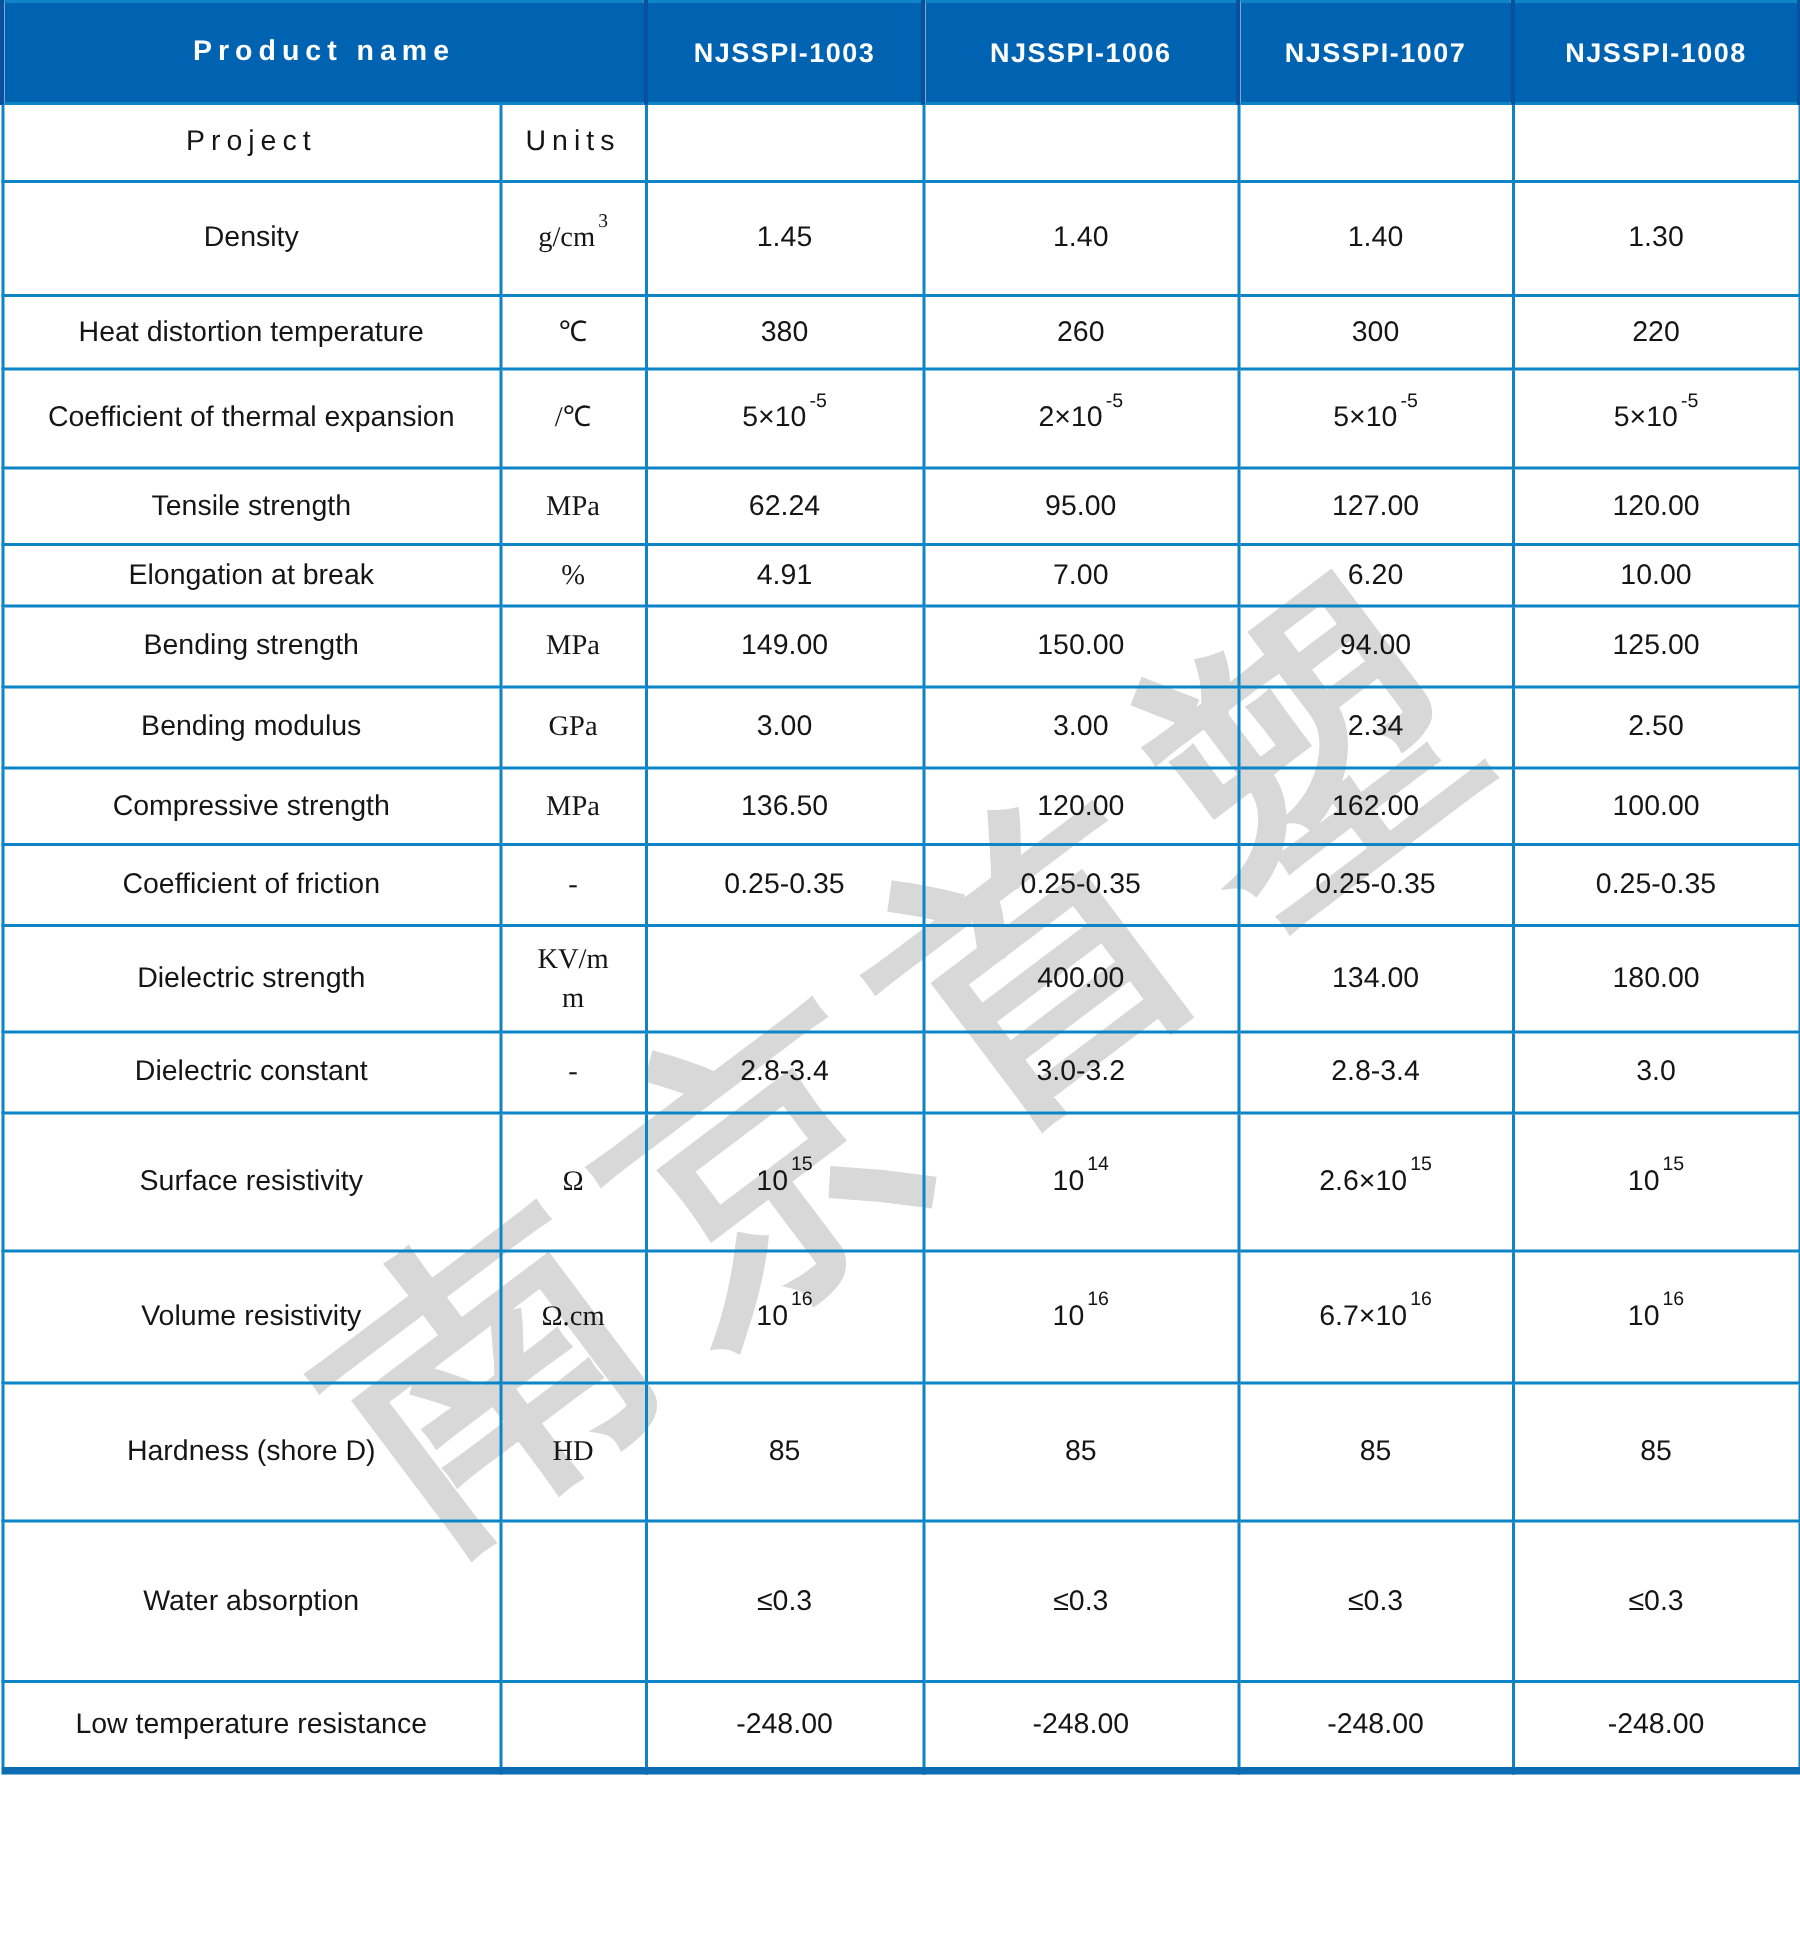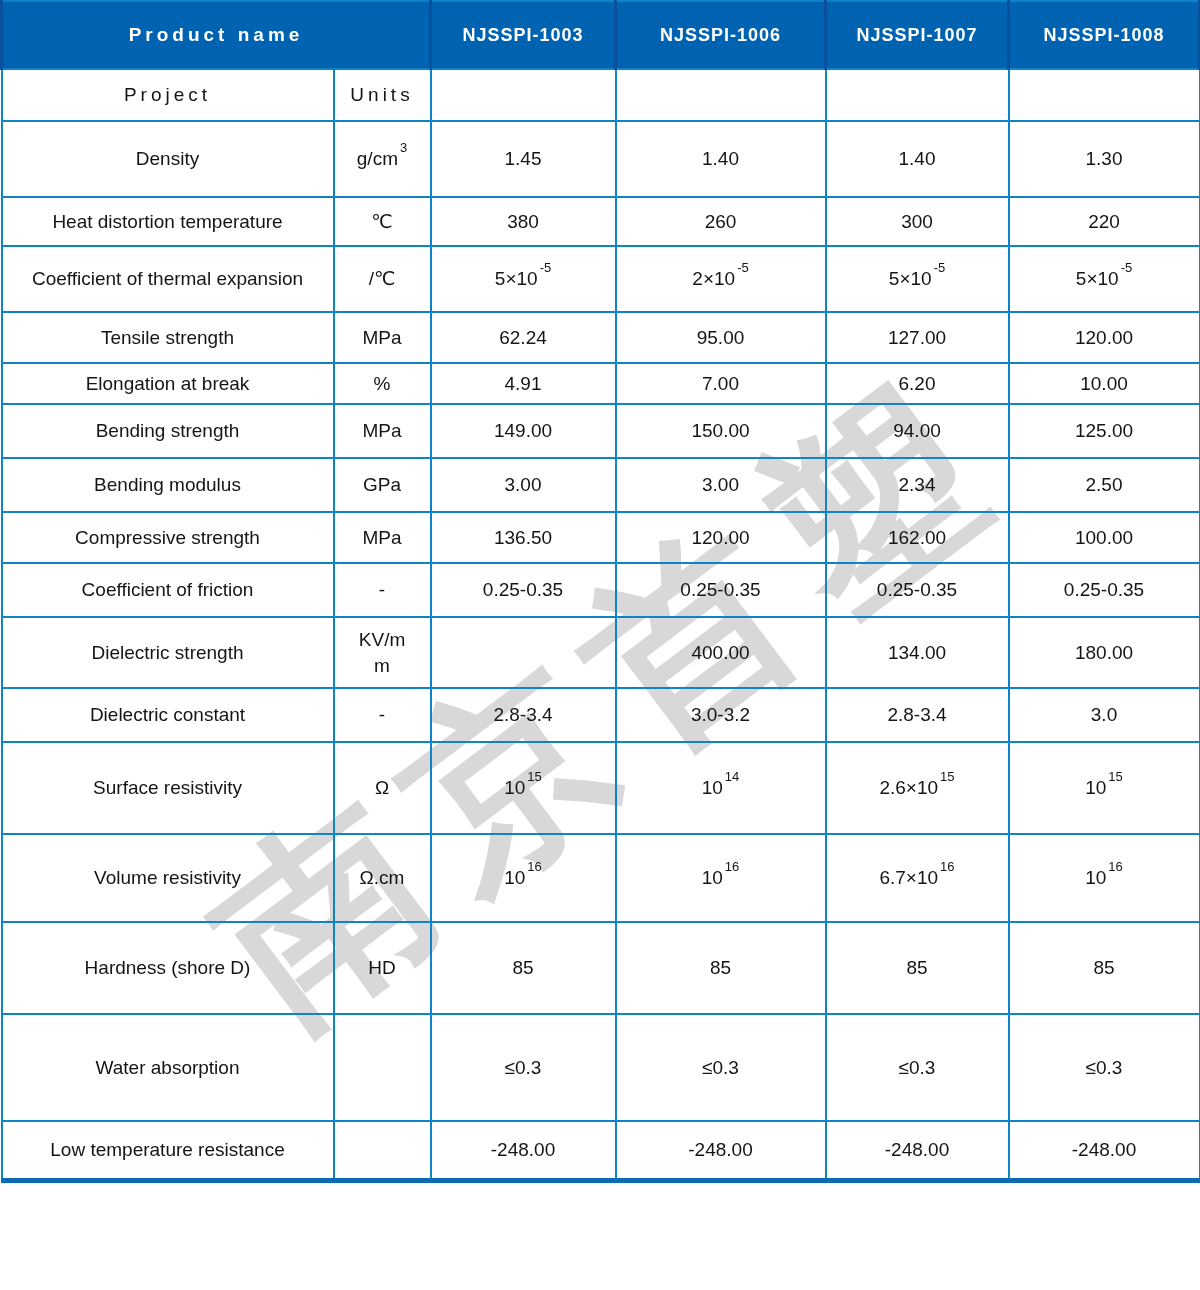--- a/index.html
+++ b/index.html
@@ -52,21 +52,21 @@
     border-left:3px solid var(--header-divider,#09519f);
     border-right:3px solid var(--header-divider,#09519f);
     border-top:0;
     border-bottom:2px solid var(--border,#0d84c6);
   }
   th.pname{letter-spacing:4px;}
   th.prodcol{letter-spacing:1px;font-size:18px;}
   td.sublabel{font-size:19px;letter-spacing:4px;font-weight:normal;border-radius:13px;}
   td.prop{font-size:19px;}
   td.prop span.ptext{display:inline-block;max-width:282px;line-height:1.35;}
-  td.unit{font-size:19px;line-height:1.35;}
+  td.unit{font-size:19px;line-height:1.35;font-family:Liberation Serif, serif;}
   td.val{font-size:19px;}
   .sup{
     font-size:13px;
     display:inline-block;
     transform:translateY(-13px);
     margin-left:2px;
   }
   .line2{display:block;}
   
   tbody tr:nth-child(1){height:76px}

